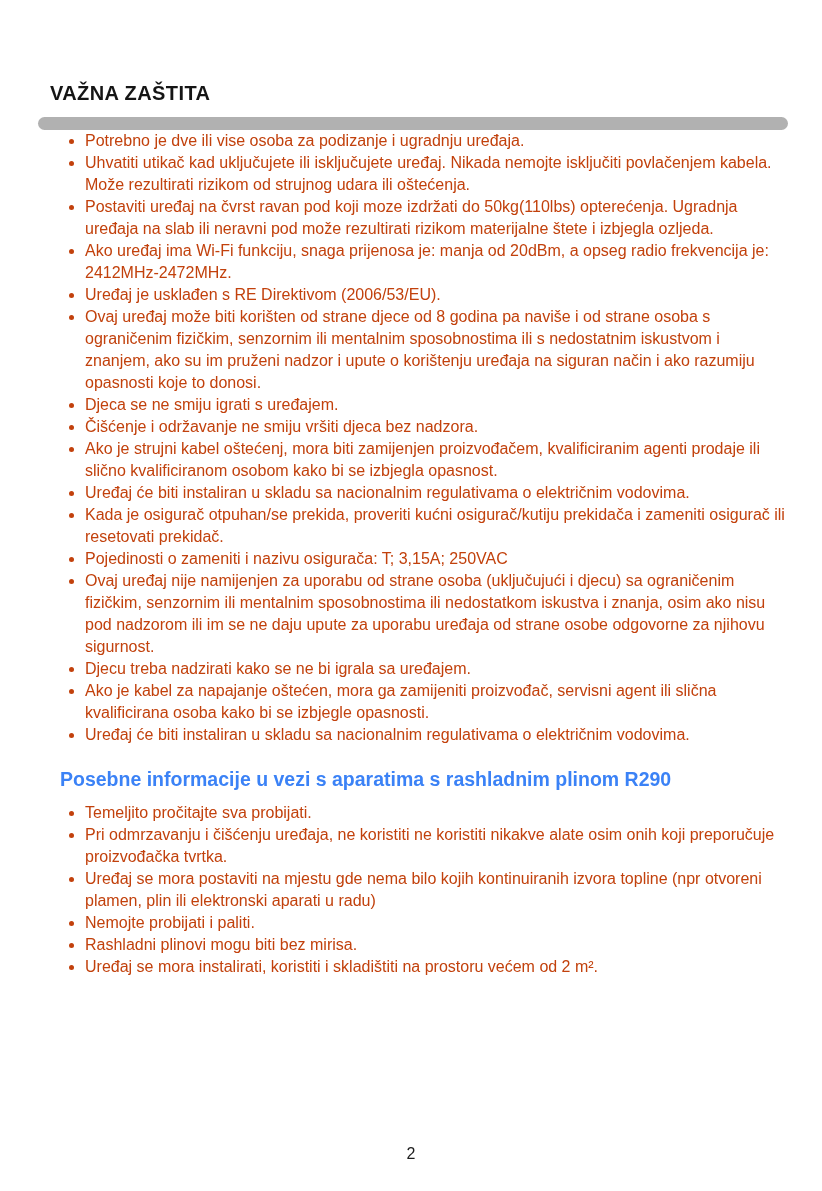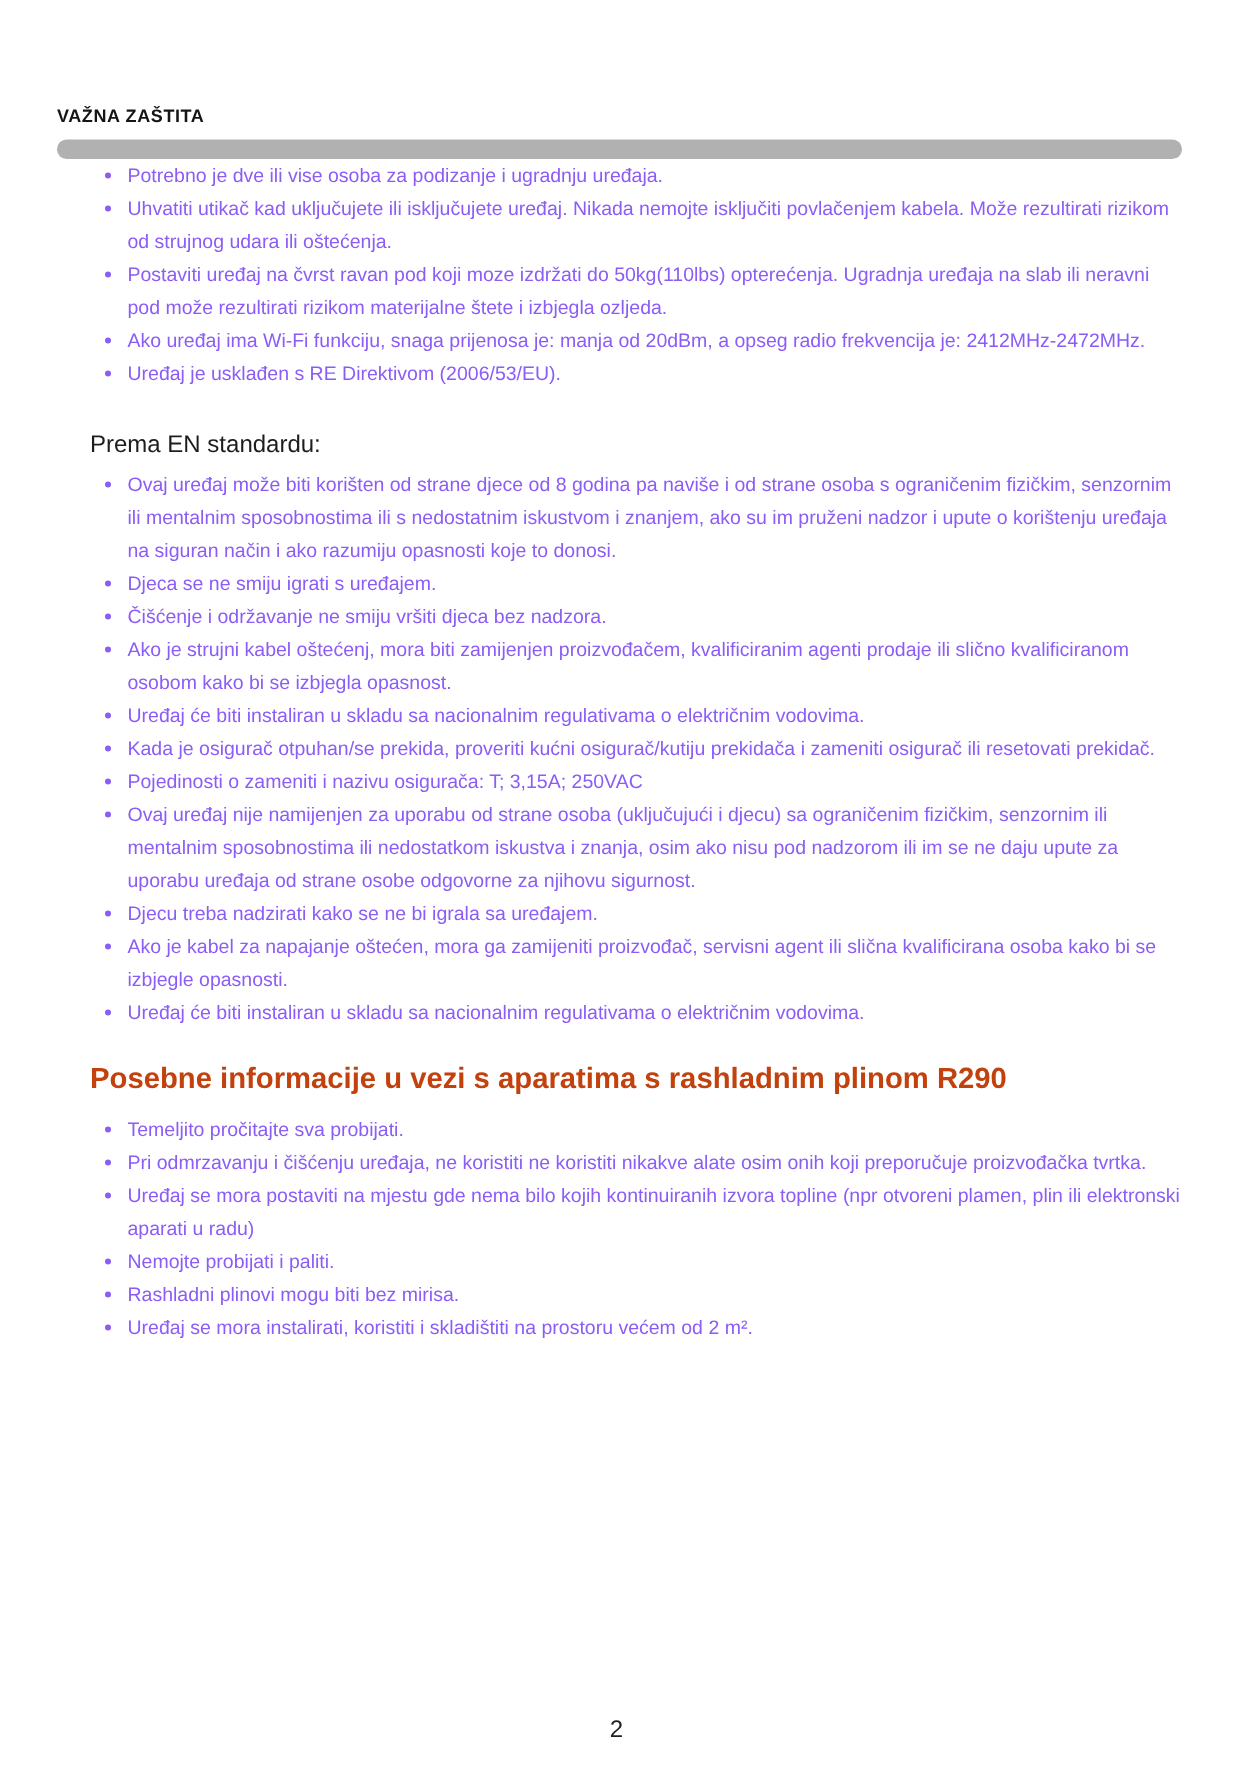--- a/index.html
+++ b/index.html
@@ -12,61 +12,61 @@
     width: 822px;
     height: 1191px;
     background: #ffffff;
     font-family: "Liberation Sans", sans-serif;
     color: #1d1d1d;
     box-sizing: border-box;
     padding: 70px 34px 0 38px;
     overflow: hidden;
   }
   .title {
-    margin: 0;
-    font-size: 12px;
+    margin: 12px;
+    font-size: 20px;
     font-weight: bold;
     letter-spacing: 0.4px;
     color: #151515;
   }
   .title-bar {
     margin-top: 9px;
     height: 13px;
     width: 100%;
     border-radius: 7px;
     background: #b1b1b1;
   }
   ul.bullets {
     margin: 0;
     padding: 0 0 0 47px;
     list-style: disc outside;
-    font-size: 13px;
+    font-size: 16px;
     line-height: 22px;
-    color: #8b5cf6;
+    color: #c2410c;
   }
   ul.bullets li {
     margin: 0;
     padding: 0;
   }
   .first-list {
     margin-top: 30px;
   }
   .std-header {
     margin: 26px 0 4px 22px;
     font-size: 16px;
     line-height: 22px;
     font-weight: normal;
     color: #1d1d1d;
   }
   .r290-heading {
     margin: 20px 0 10px 22px;
     font-size: 19.5px;
     line-height: 26px;
     font-weight: bold;
-    color: #c2410c;
+    color: #3b82f6;
   }
   .page-number {
     position: absolute;
     left: 0;
     right: 0;
     bottom: 28px;
     text-align: center;
     font-size: 16px;
     color: #1d1d1d;
   }
@@ -80,21 +80,20 @@
   <div class="title-bar"></div>
 
   <ul class="bullets first-list">
     <li>Potrebno je dve ili vise osoba za podizanje i ugradnju uređaja.</li>
     <li>Uhvatiti utikač kad uključujete ili isključujete uređaj. Nikada nemojte isključiti povlačenjem kabela. Može rezultirati rizikom od strujnog udara ili oštećenja.</li>
     <li>Postaviti uređaj na čvrst ravan pod koji moze izdržati do 50kg(110lbs) opterećenja. Ugradnja uređaja na slab ili neravni pod može rezultirati rizikom materijalne štete i izbjegla ozljeda.</li>
     <li>Ako uređaj ima Wi-Fi funkciju, snaga prijenosa je: manja od 20dBm, a opseg radio frekvencija je: 2412MHz-2472MHz.</li>
     <li>Uređaj je usklađen s RE Direktivom (2006/53/EU).</li>
   </ul>
 
-  <p class="std-header">Prema EN standardu:</p>
   <ul class="bullets">
     <li>Ovaj uređaj može biti korišten od strane djece od 8 godina pa naviše i od strane osoba s ograničenim fizičkim, senzornim ili mentalnim sposobnostima ili s nedostatnim iskustvom i znanjem, ako su im pruženi nadzor i upute o korištenju uređaja na siguran način i ako razumiju opasnosti koje to donosi.</li>
     <li>Djeca se ne smiju igrati s uređajem.</li>
     <li>Čišćenje i održavanje ne smiju vršiti djeca bez nadzora.</li>
     <li>Ako je strujni kabel oštećenj, mora biti zamijenjen proizvođačem, kvalificiranim agenti prodaje ili slično kvalificiranom osobom kako bi se izbjegla opasnost.</li>
     <li>Uređaj će biti instaliran u skladu sa nacionalnim regulativama o električnim vodovima.</li>
     <li>Kada je osigurač otpuhan/se prekida, proveriti kućni osigurač/kutiju prekidača i zameniti osigurač ili resetovati prekidač.</li>
     <li>Pojedinosti o zameniti i nazivu osigurača: T; 3,15A; 250VAC</li>
   </ul>
 

